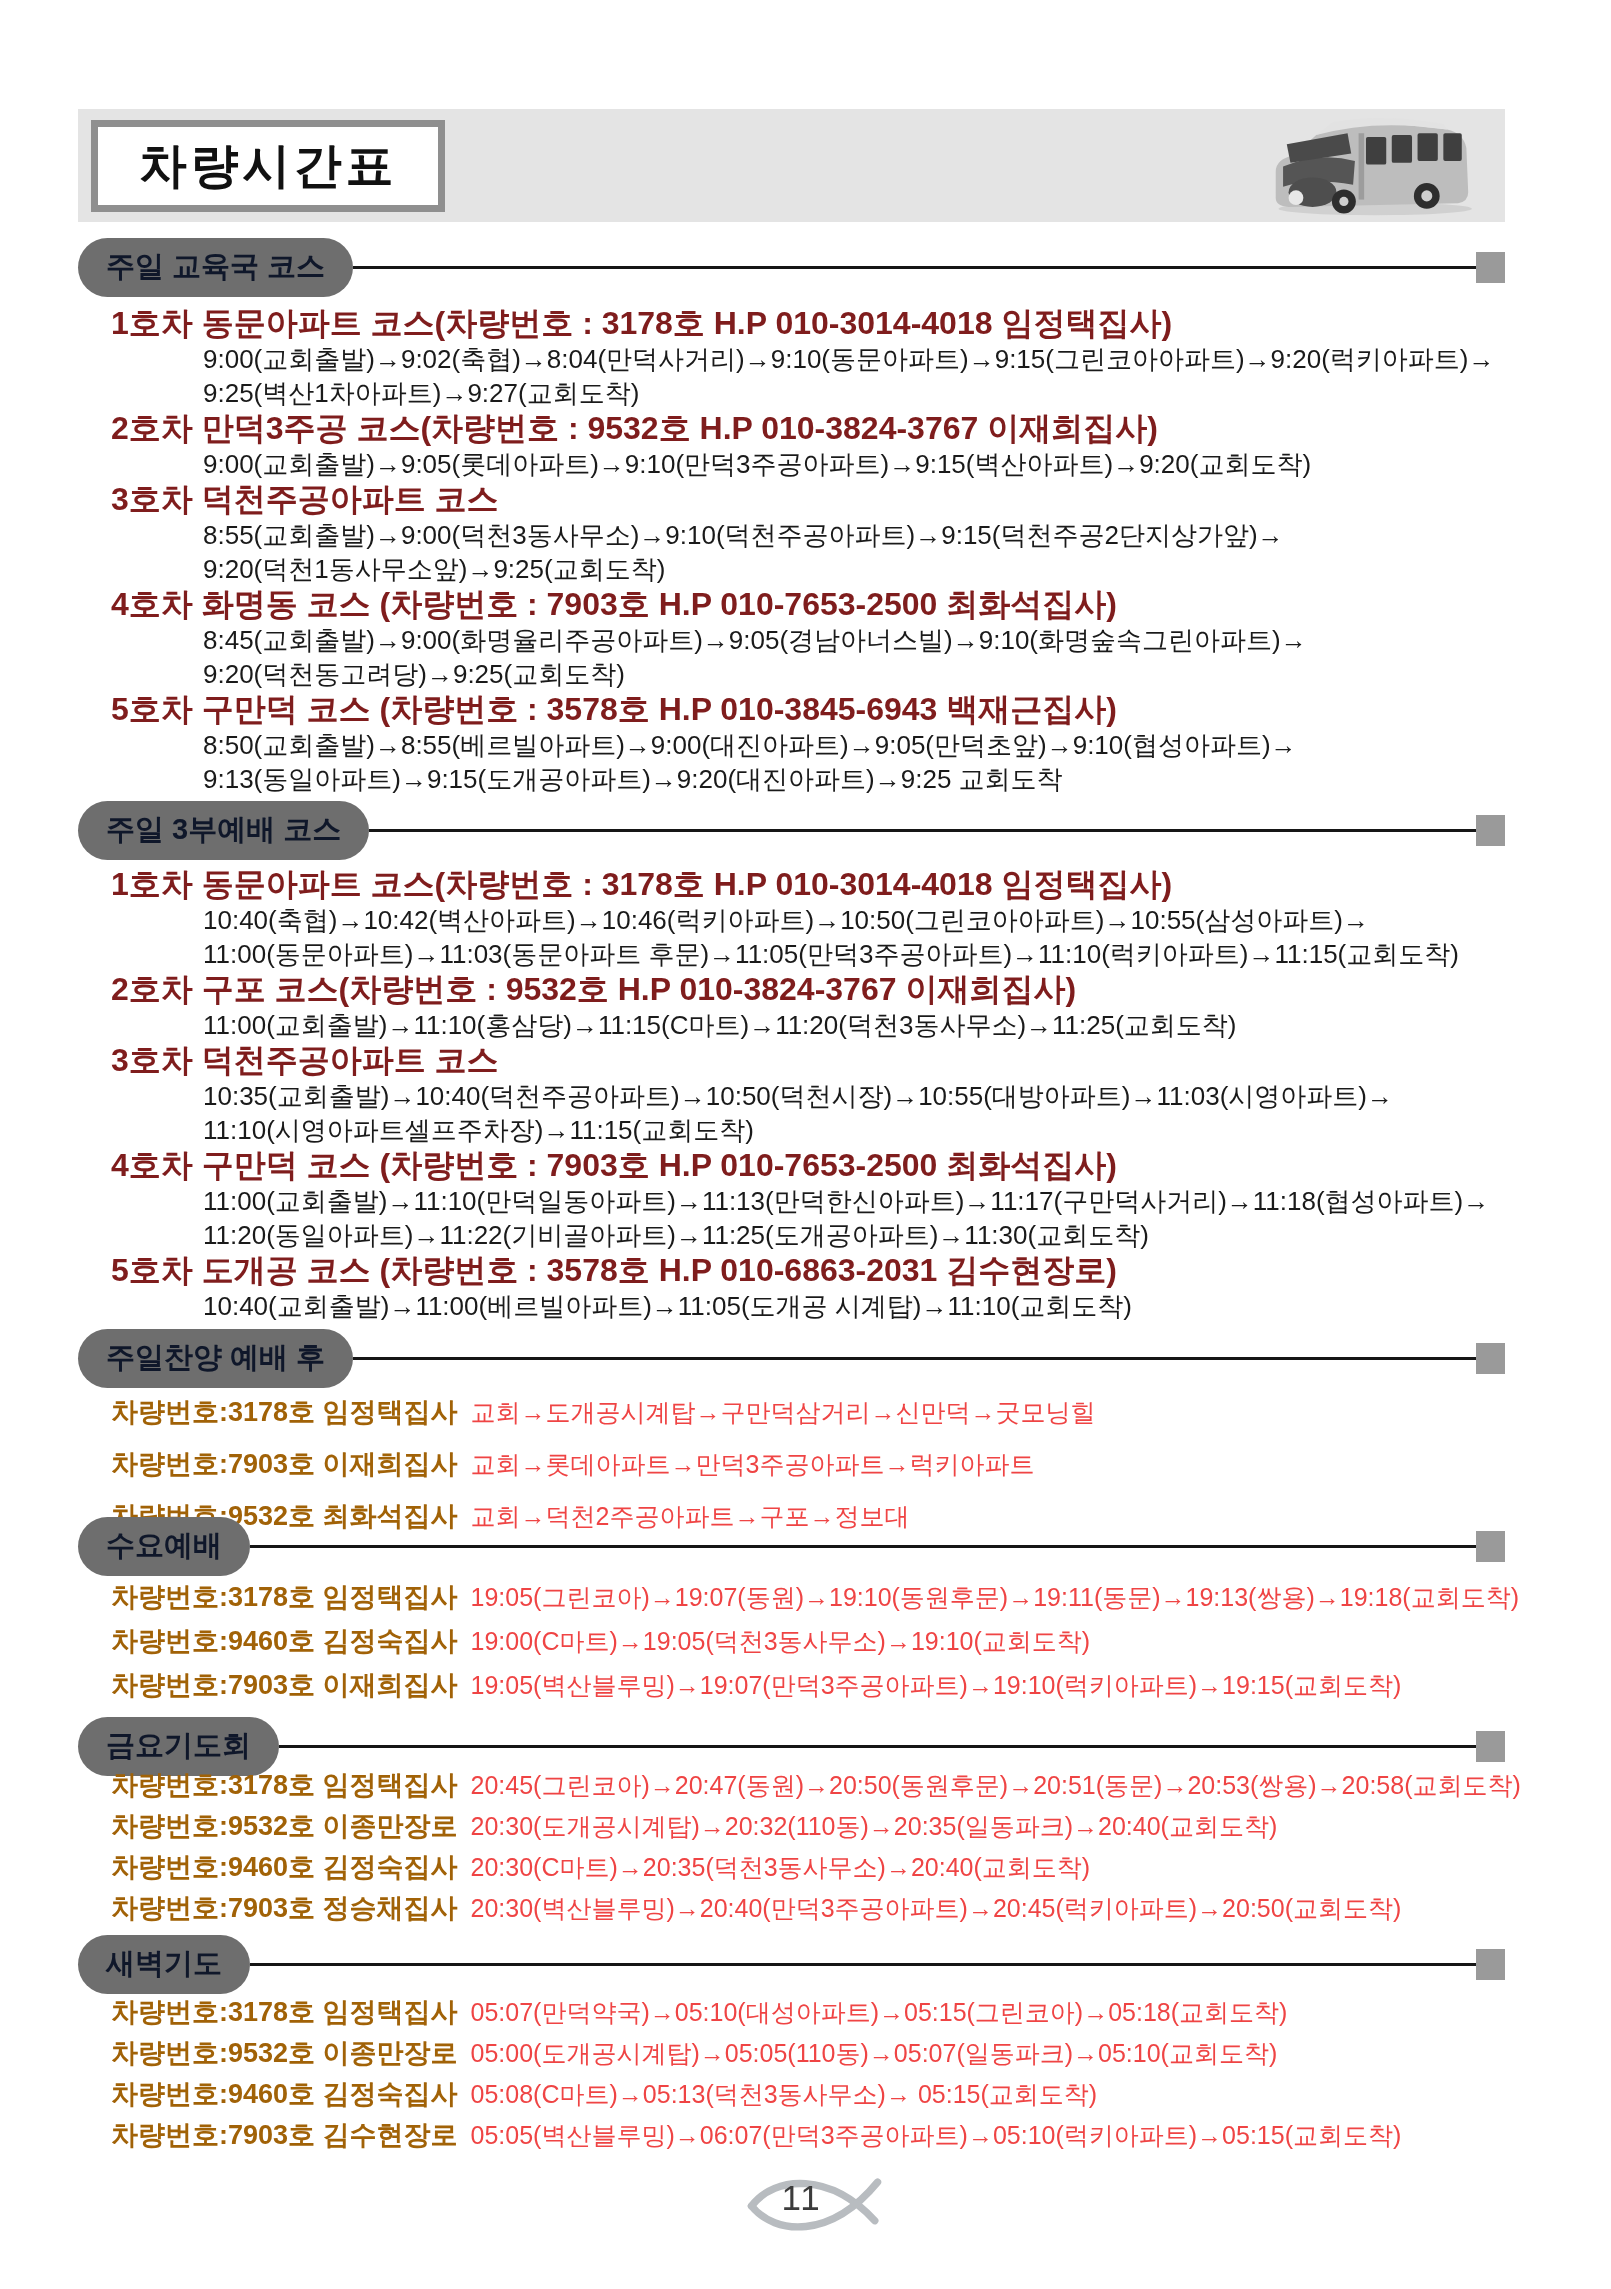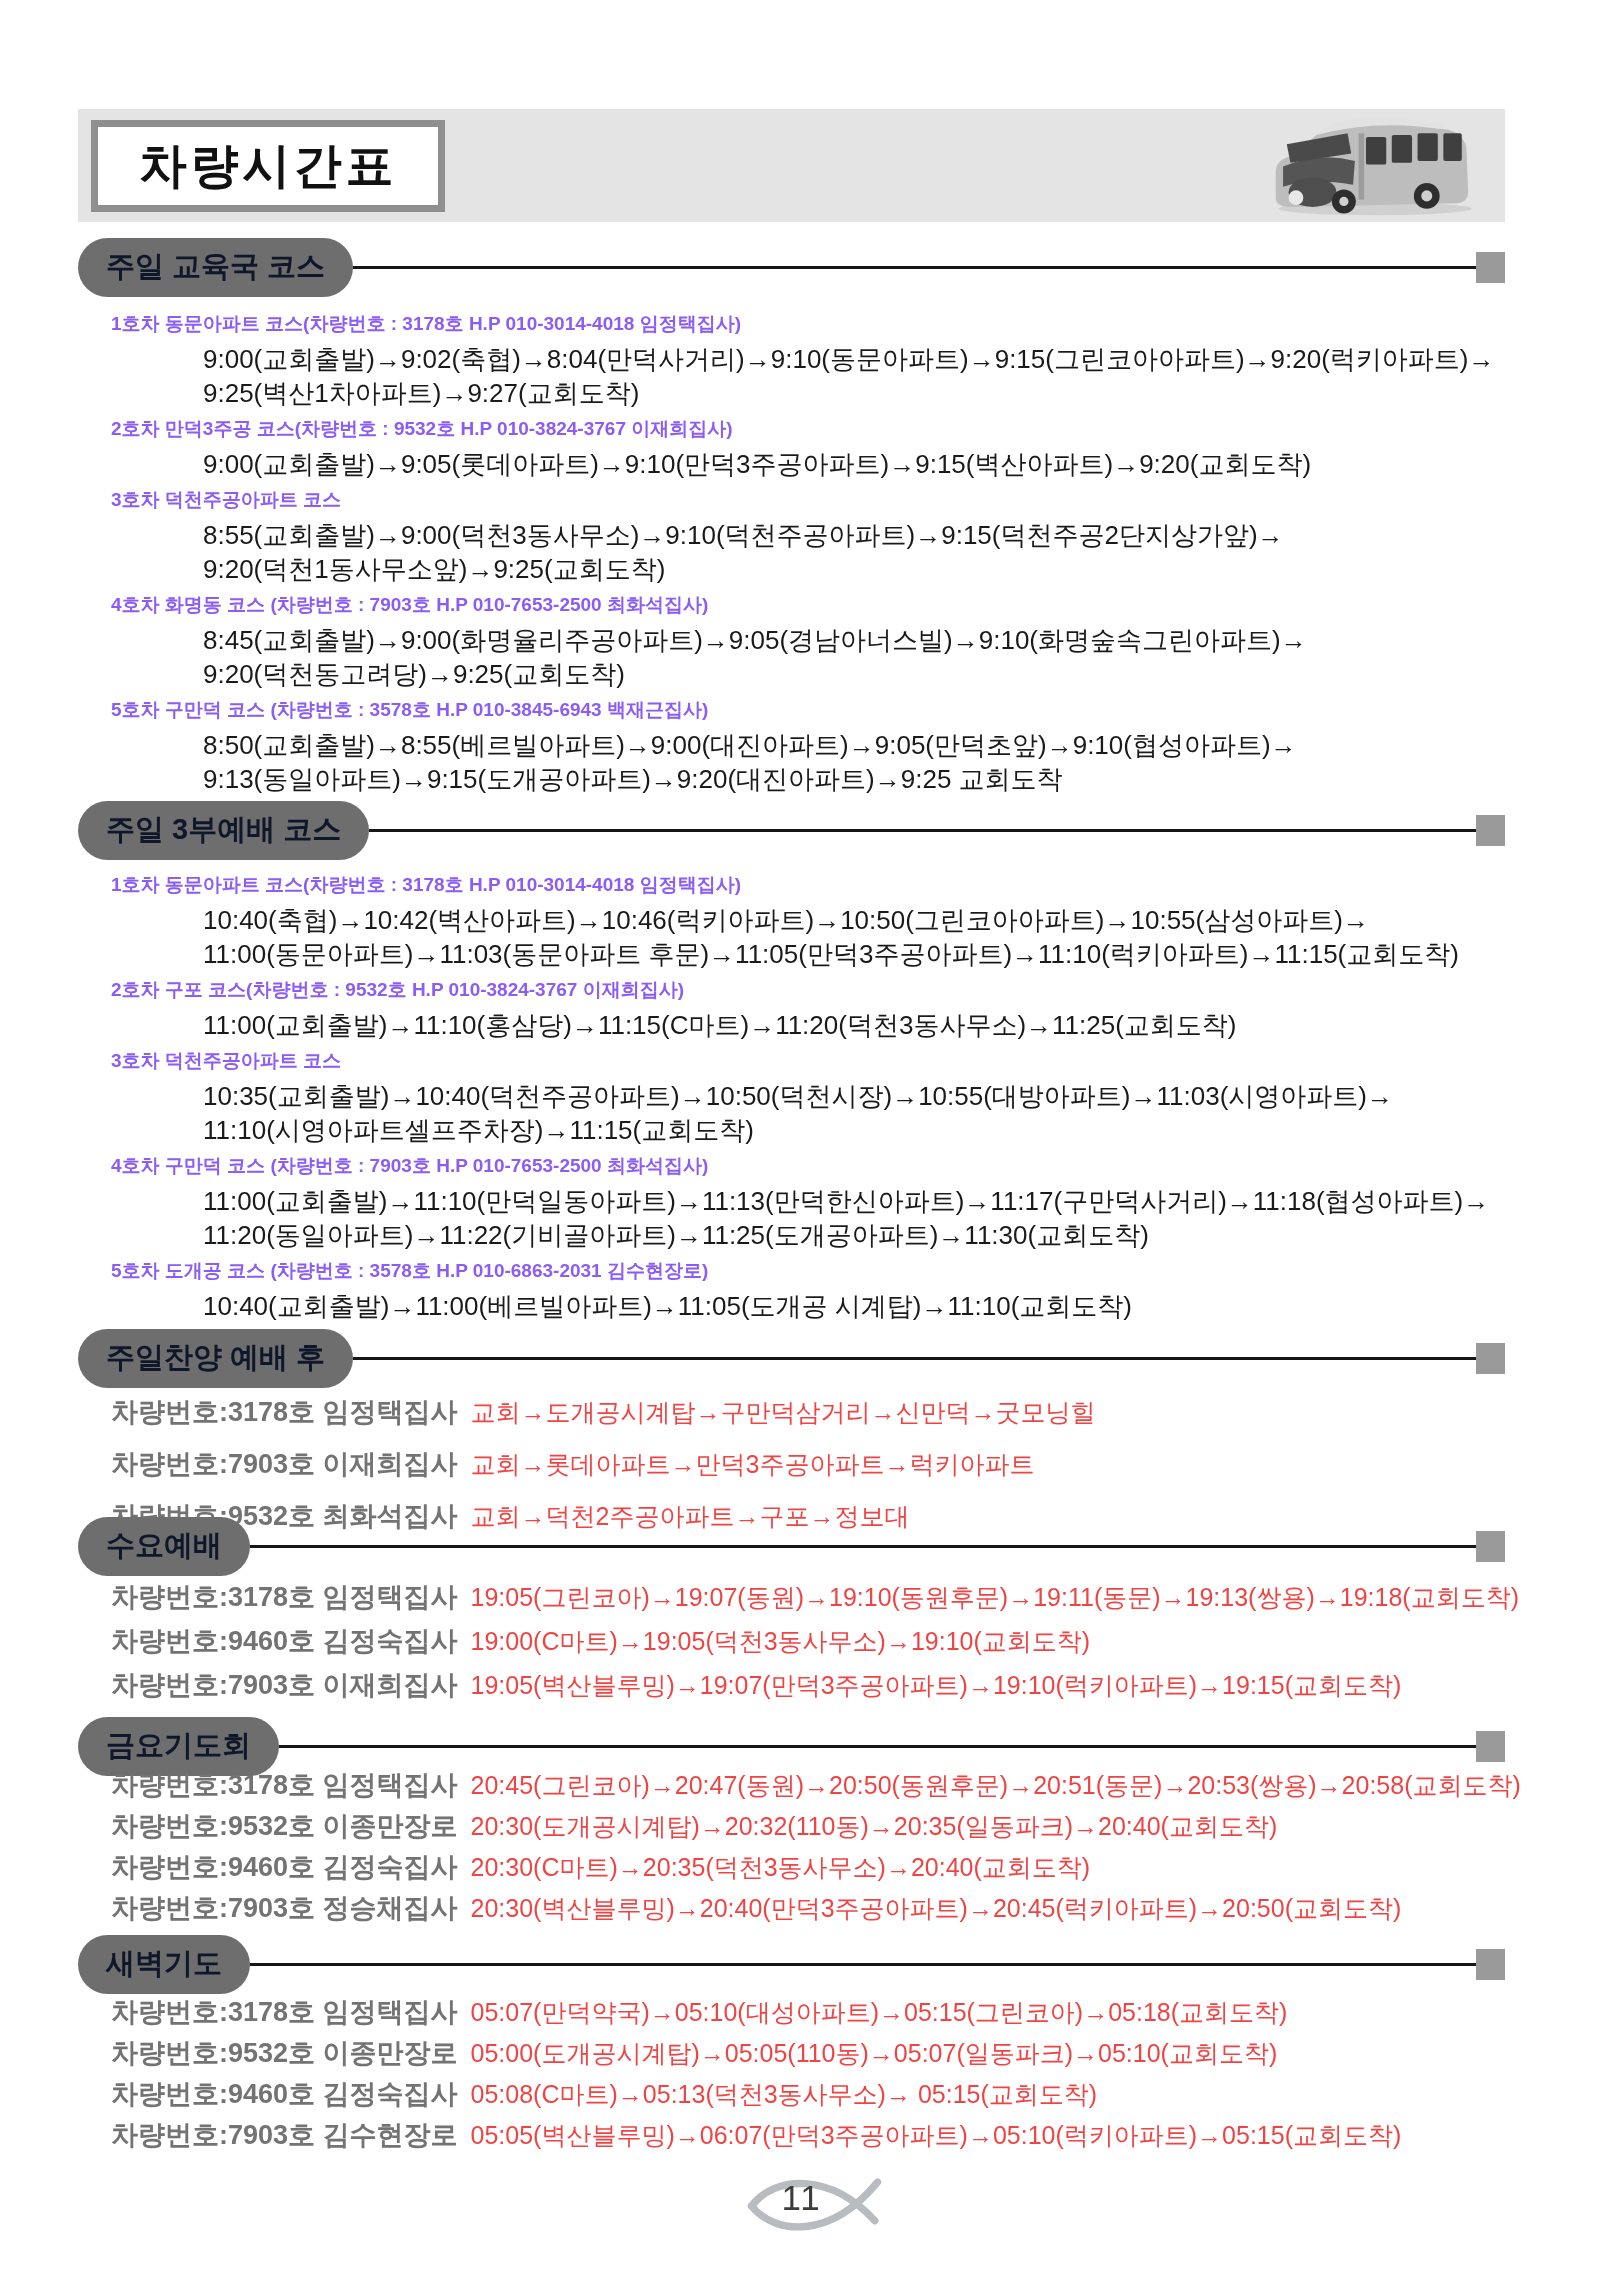--- a/index.html
+++ b/index.html
@@ -25,29 +25,29 @@
     display:flex;align-items:center;
   }
   .pill{
     background:#6e6e6e;color:#0f172a;font-weight:bold;font-size:29px;line-height:1;
     padding:14px 28px 15.7px 28px;border-radius:31px;white-space:nowrap;flex:0 0 auto;
   }
   .rule{flex:1 1 auto;height:3.7px;background:#161616;}
   .endcap{flex:0 0 auto;width:29.5px;height:31px;background:#9a9a9a;}
   
   .routes{position:absolute;left:111px;width:1421px;}
-  .route-title{font-size:19px;font-weight:bold;line-height:37px;white-space:nowrap;color:#8b5cf6;}
+  .route-title{font-size:32px;font-weight:bold;line-height:37px;white-space:nowrap;color:#7f1d1d;}
   .route-line{font-size:26px;line-height:34px;padding-left:92px;white-space:nowrap;color:#1a1a1a;}
   
   .vrows{position:absolute;left:111px;width:1421px;}
   .vrow{display:flex;align-items:baseline;white-space:nowrap;}
   .vrows.lh56 .vrow{height:52px;line-height:52px;}
   .vrows.lh48 .vrow{height:44px;line-height:44px;}
   .vrows.lh44 .vrow{height:41px;line-height:41px;}
-  .vlabel{flex:0 0 277px;font-weight:bold;font-size:27px;color:#737373;}
+  .vlabel{flex:0 0 277px;font-weight:bold;font-size:27px;color:#a16207;}
   .vroute{font-size:25px;color:#ef4444;padding-left:13px;}
   
   .fish-wrap{position:absolute;left:746px;top:2167px;width:138px;height:78px;}
   .fish-wrap svg{position:absolute;left:0;top:0;}
   .pageno{
     position:absolute;left:0;top:11px;width:111px;text-align:center;
     font-size:35px;color:#3c3c3c;letter-spacing:1.8px;
   }
 </style>
 </head>

